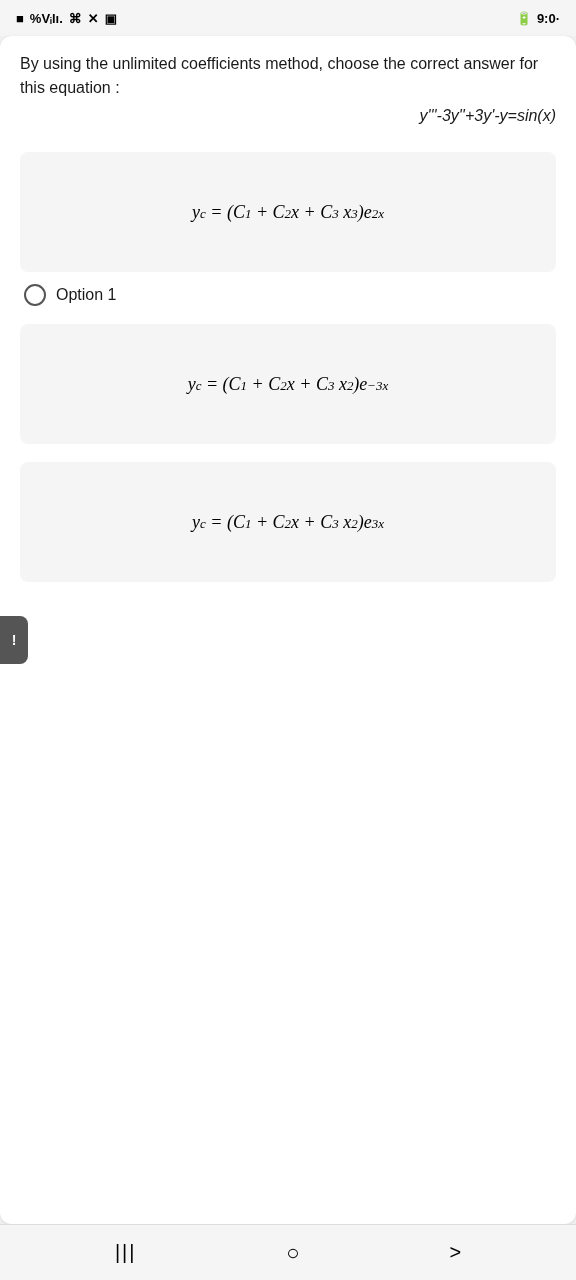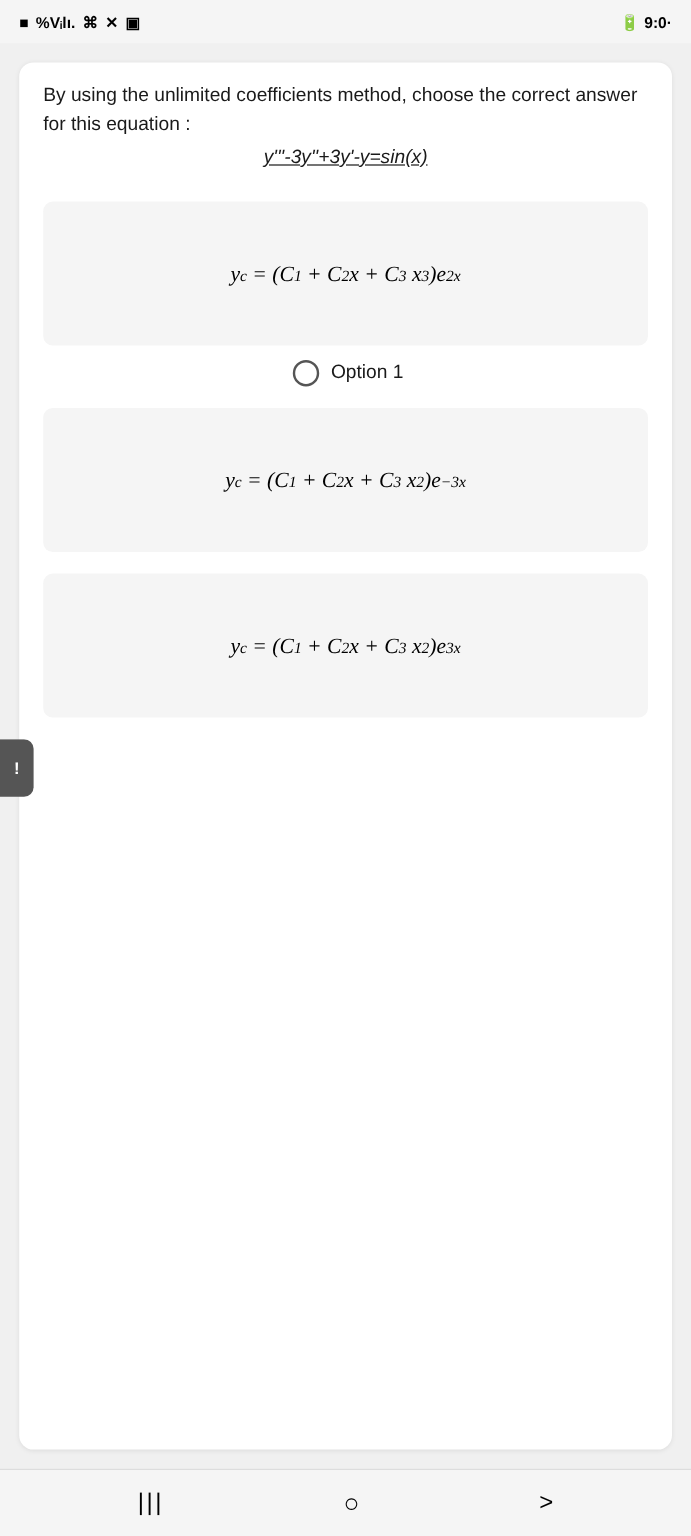--- a/index.html
+++ b/index.html
@@ -33,41 +33,39 @@
       font-size: 13px;
       font-weight: 600;
       display: flex;
       align-items: center;
       gap: 4px;
     }
 
     
     .main-card {
       background: #ffffff;
-      margin: 16px;
       border-radius: 12px;
       padding: 16px 20px 20px 20px;
       flex: 1;
       box-shadow: 0 1px 4px rgba(0,0,0,0.08);
     }
 
     .question-text {
       font-size: 16px;
       line-height: 1.5;
       color: #1a1a1a;
       text-align: left;
       margin-bottom: 24px;
     }
 
     .question-text .equation {
-      text-align: center;
+      text-align: right;
       display: block;
       margin-top: 4px;
       font-style: italic;
-      text-decoration: underline;
     }
 
     
     .option-container {
       margin-bottom: 18px;
     }
 
     .math-box {
       background: #f5f5f5;
       border-radius: 8px;
@@ -77,21 +75,20 @@
       align-items: center;
       justify-content: center;
       min-height: 120px;
     }
 
     .option-label-row {
       display: flex;
       align-items: center;
       gap: 10px;
       padding-left: 4px;
-      justify-content: center;
     }
 
     .radio-circle {
       width: 22px;
       height: 22px;
       border-radius: 50%;
       border: 2px solid #555;
       display: inline-block;
       flex-shrink: 0;
     }

